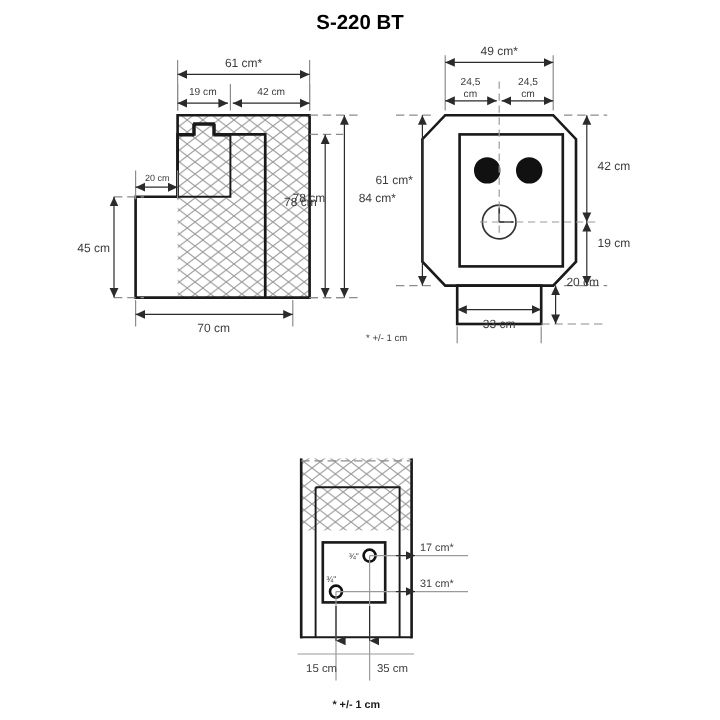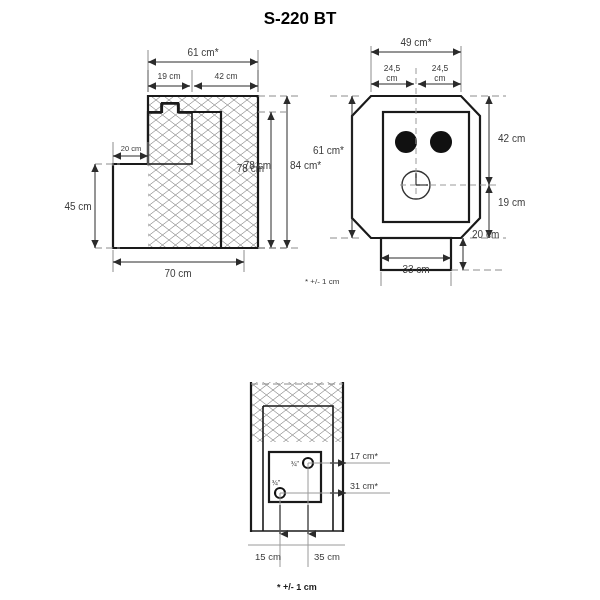--- a/index.html
+++ b/index.html
@@ -278,21 +278,21 @@
 
       <text class="note-text-bold" x="277" y="590" font-size="9" text-anchor="start">* +/- 1 cm</text>
     </g>
   </svg>
 
   <div style="position:absolute; left:237px; top:160px; width:34px; text-align:right;
               font-size:10px; color:#3c3c3c; line-height:12px;">
     <span>78 cm</span>
   </div>
 
-  <div style="position:absolute; left:290px; top:160px; width:40px; text-align:left;
+  <div style="position:absolute; left:290px; top:160px; width:40px; text-align:right;
               font-size:10px; color:#3c3c3c; line-height:12px;">
     <span>84 cm*</span>
   </div>
 
   <div style="position:absolute; left:300px; top:145px; width:44px; text-align:right;
               font-size:10px; color:#3c3c3c; line-height:12px;">
     <span>61 cm*</span>
   </div>
 </div>
 

